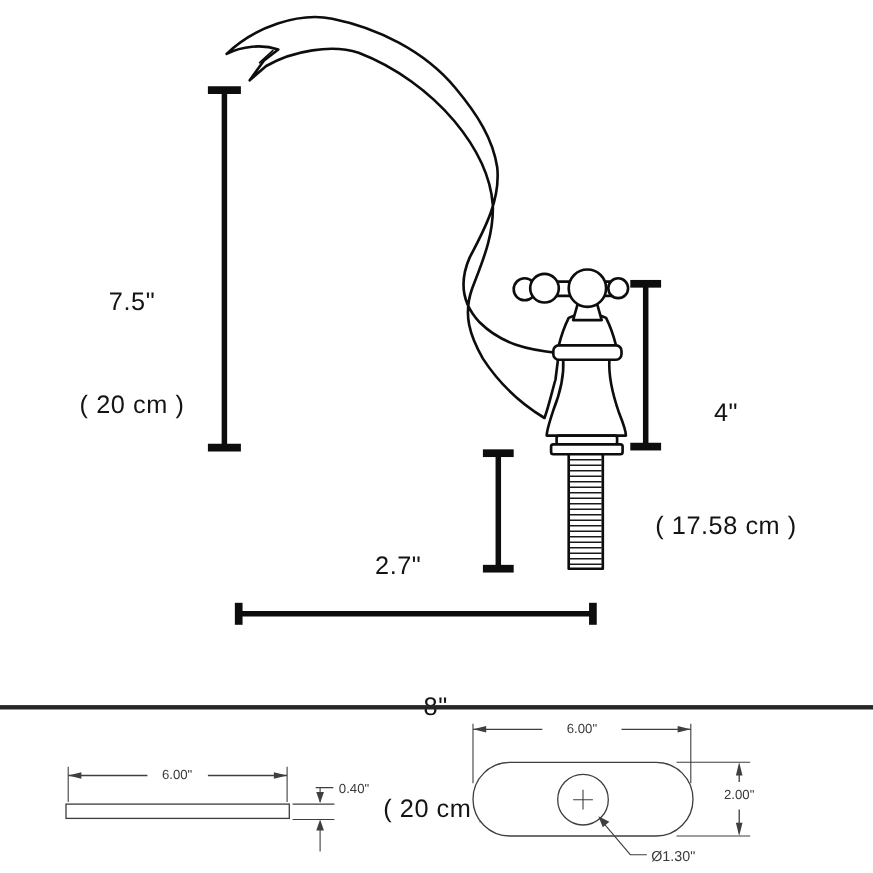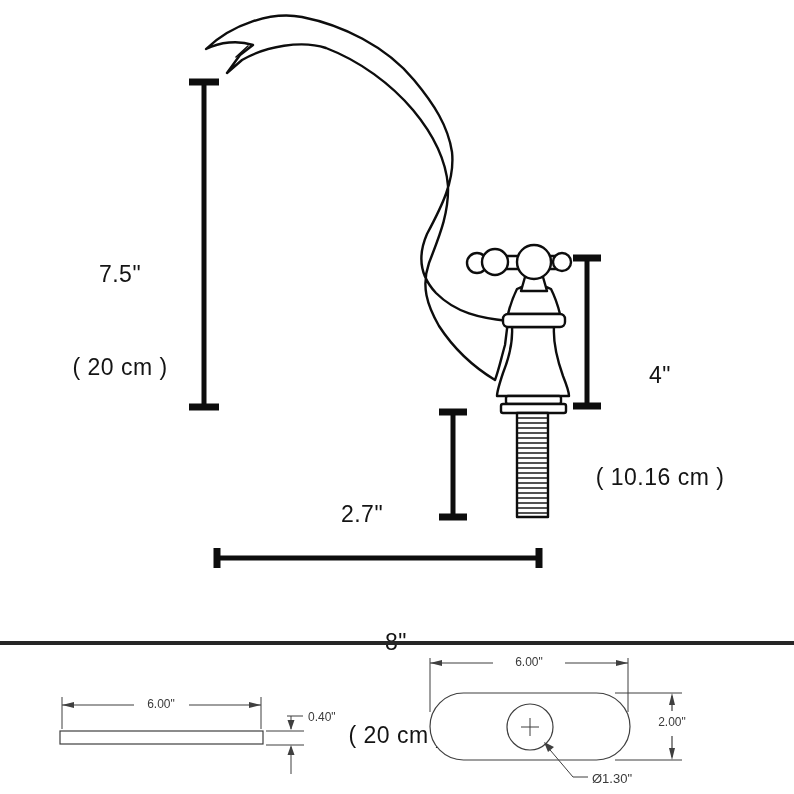--- a/index.html
+++ b/index.html
@@ -103,21 +103,21 @@
       <line x1="539" y1="548" x2="539" y2="568" stroke-width="7"></line>
     </g>
   </svg>
 
   <div class="dim-label" style="left:20px;top:197px;width:200px;line-height:31px;">
     <span class="line">7.5"</span>
     <span class="line">( 20 cm )</span>
   </div>
   <div class="dim-label" style="left:560px;top:290px;width:200px;line-height:34px;">
     <span class="line">4"</span>
-    <span class="line">( 10.16 cm )</span>
+    <span class="line">( 17.58 cm )</span>
   </div>
   <div class="dim-label" style="left:262px;top:434px;width:200px;line-height:32px;">
     <span class="line">2.7"</span>
   </div>
   <div class="dim-label" style="left:296px;top:565px;width:200px;line-height:31px;">
     <span class="line">8"</span>
     <span class="line">( 20 cm )</span>
   </div>
 
   <div class="divider"></div>

